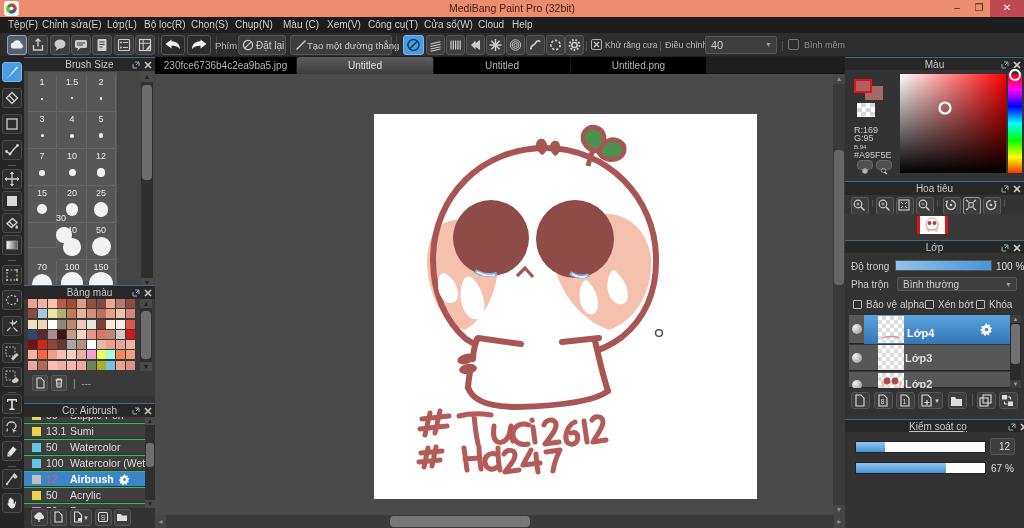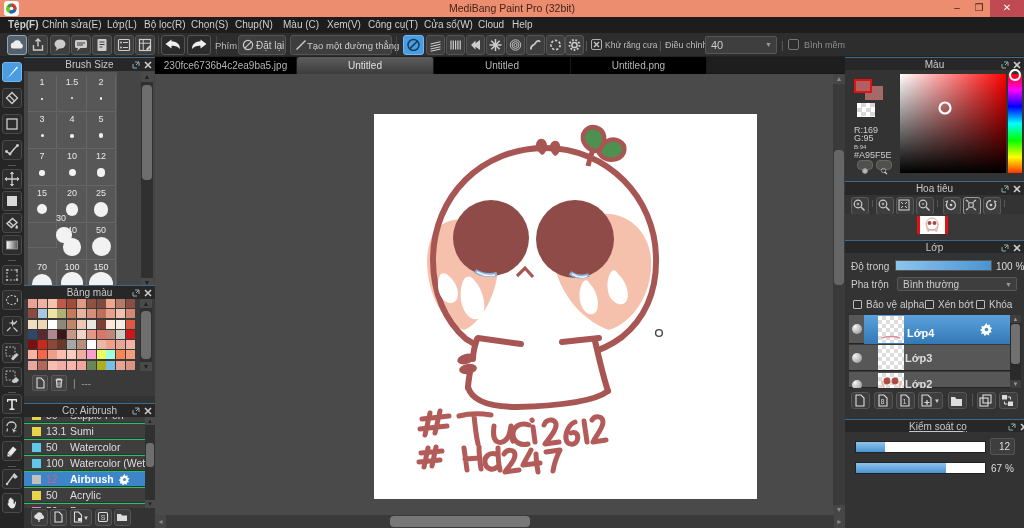--- a/index.html
+++ b/index.html
@@ -65,21 +65,21 @@
           <path d="M4 11.5a5 5 0 0 1-1.2-6.3L7.5 7.5z" fill="#70c830"></path>
           <circle cx="7.5" cy="7.5" r="1.8" fill="#fff"></circle>
         </svg>
       </div>
     <div class="title">MediBang Paint Pro (32bit)</div>
     <div class="winbtn" style="left:946px;width:22px;">–</div>
     <div class="winbtn" style="left:968px;width:22px;">❐</div>
     <div class="winbtn" style="left:990px;width:34px;background:#c04a54;color:#fff;">✕</div>
   </div>
   <div id="menubar">
-    <span style="left:8px;font-weight:bold;">Tệp(F)</span>
+    <span style="left:8px;">Tệp(F)</span>
     <span style="left:42px;">Chỉnh sửa(E)</span>
     <span style="left:107px;">Lớp(L)</span>
     <span style="left:144px;">Bộ lọc(R)</span>
     <span style="left:191px;">Chọn(S)</span>
     <span style="left:235px;">Chụp(N)</span>
     <span style="left:283px;">Màu (C)</span>
     <span style="left:327px;">Xem(V)</span>
     <span style="left:368px;">Công cụ(T)</span>
     <span style="left:424px;">Cửa sổ(W)</span>
     <span style="left:478px;">Cloud</span>

